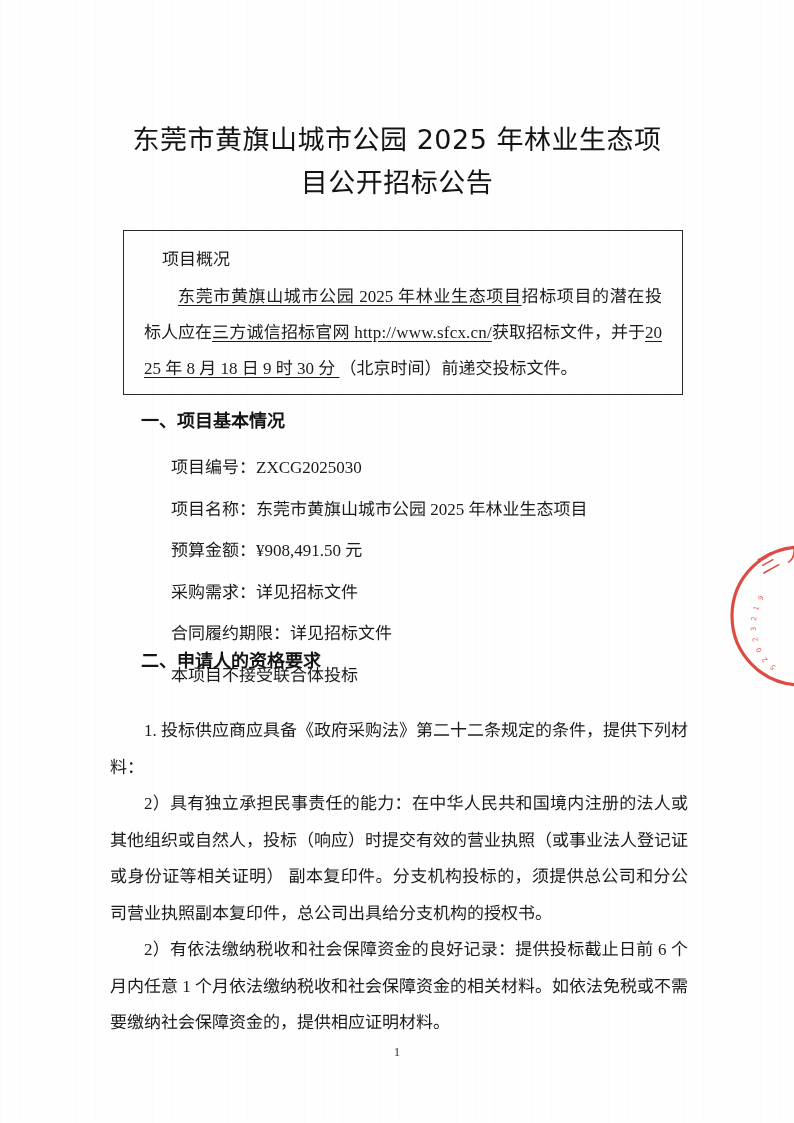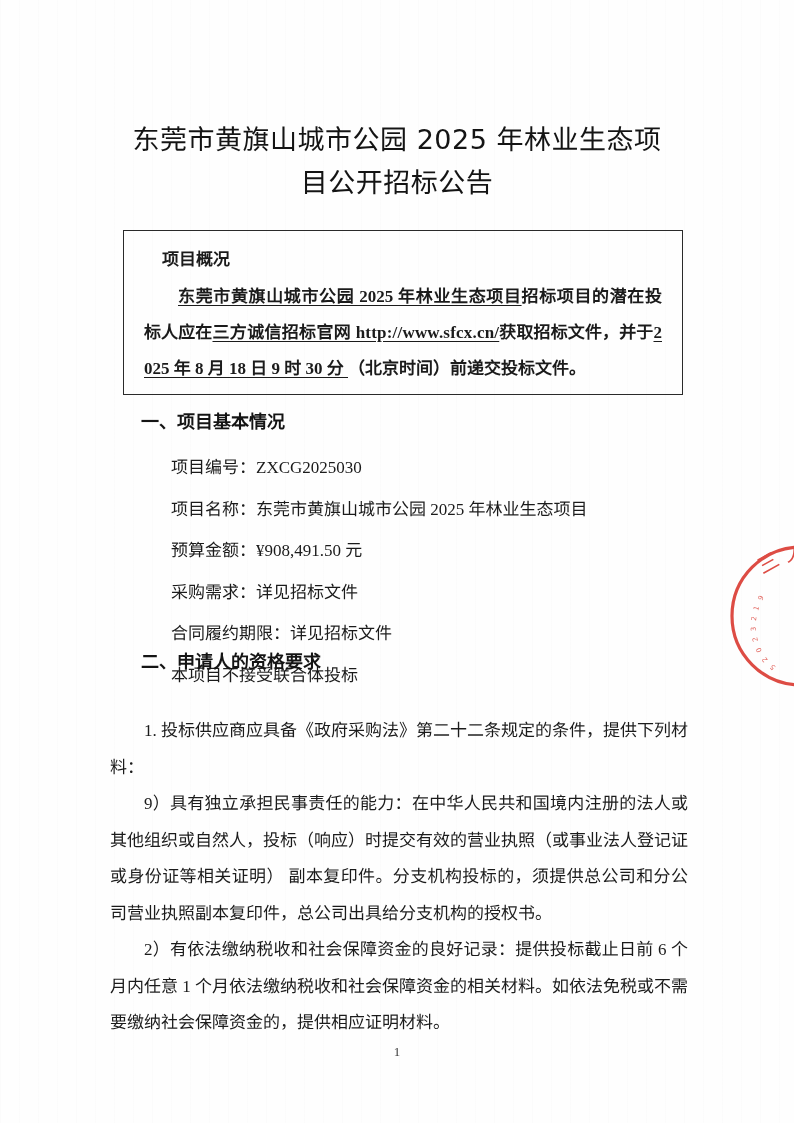--- a/index.html
+++ b/index.html
@@ -55,21 +55,20 @@
     position: absolute;
     left: 123px;
     top: 230px;
     width: 560px;
     height: 165px;
     box-sizing: border-box;
     border: 1.3px solid #2a2a2a;
   }
   .summary-box .box-inner {
     padding: 14px 16px 0 16px;
-    font-weight: bold;
   }
   .box-label {
     font-size: 17px;
     line-height: 30px;
     margin: 0 0 4px 22px;
   }
   .box-para {
     margin: 4px;
     font-size: 17px;
     line-height: 36px;
@@ -85,21 +84,21 @@
   }
   .lat {
     font-family: "Liberation Serif", "DejaVu Serif", serif;
     letter-spacing: .2px;
   }
 
   
   .section-heading {
     margin: 0;
     padding-left: 18px;
-    font-family: Liberation Serif, serif;
+    font-family: Liberation Mono, monospace;
     font-weight: 700;
     font-size: 18px;
     line-height: 34px;
     color: #141414;
   }
   #sec1-heading { position: absolute; left: 123px; top: 405px; }
   #sec2-heading { position: absolute; left: 123px; top: 645px; }
 
   
   .field-list {
@@ -183,21 +182,21 @@
       <p class="field-line">预算金额：¥908,491.50 元</p>
       <p class="field-line">采购需求：详见招标文件</p>
       <p class="field-line">合同履约期限：详见招标文件</p>
       <p class="field-line">本项目不接受联合体投标</p>
     </div>
 
     <h2 class="section-heading" id="sec2-heading">二、申请人的资格要求</h2>
 
     <div class="body-block">
       <p class="body-para">1. 投标供应商应具备《政府采购法》第二十二条规定的条件，提供下列材料：</p>
-      <p class="body-para">9）具有独立承担民事责任的能力：在中华人民共和国境内注册的法人或其他组织或自然人，投标（响应）时提交有效的营业执照（或事业法人登记证或身份证等相关证明） 副本复印件。分支机构投标的，须提供总公司和分公司营业执照副本复印件，总公司出具给分支机构的授权书。</p>
+      <p class="body-para">2）具有独立承担民事责任的能力：在中华人民共和国境内注册的法人或其他组织或自然人，投标（响应）时提交有效的营业执照（或事业法人登记证或身份证等相关证明） 副本复印件。分支机构投标的，须提供总公司和分公司营业执照副本复印件，总公司出具给分支机构的授权书。</p>
       <p class="body-para">2）有依法缴纳税收和社会保障资金的良好记录：提供投标截止日前 6 个月内任意 1 个月依法缴纳税收和社会保障资金的相关材料。如依法免税或不需要缴纳社会保障资金的，提供相应证明材料。</p>
     </div>
 
     <div class="seal">
       <svg width="146" height="146" viewBox="0 0 146 146" aria-hidden="true">
         <defs>
           <path id="arcTop" d="M 18 73 A 55 55 0 0 1 128 73"></path>
           <clipPath id="pageClip">
               <rect x="0" y="0" width="66" height="146"></rect>
             </clipPath>

